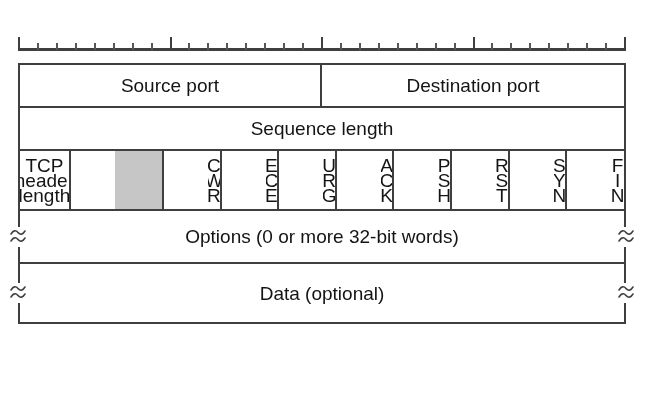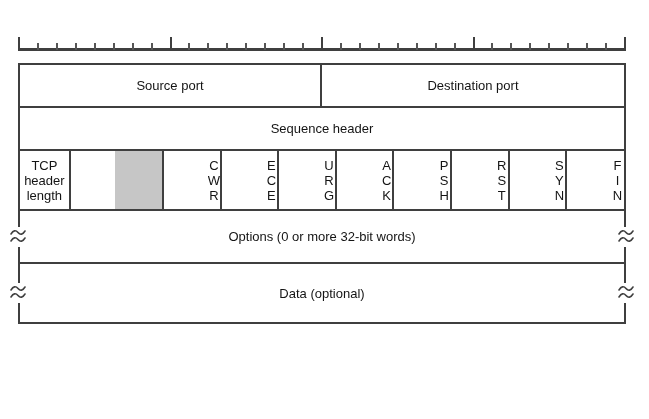--- a/index.html
+++ b/index.html
@@ -30,21 +30,21 @@
   
   .header-table{
     position:absolute;left:18px;top:63px;width:608px;
     border:2px solid var(--line);box-sizing:border-box;background:var(--background);
   }
   .hrow{display:flex;position:relative;border-bottom:2px solid var(--line);box-sizing:border-box;}
   .hrow:last-child{border-bottom:none;}
   .hcell{
     display:flex;align-items:center;justify-content:center;text-align:center;
     box-sizing:border-box;border-right:2px solid var(--line);
-    font-size:13px;line-height:15px;overflow:hidden;
+    font-size:19px;line-height:15px;overflow:hidden;
   }
   .hrow > div.hcell:last-of-type{border-right:none;}
   .hcell.reserved{background:var(--reserved);}
   .hcell.vertical{white-space:pre-line;padding:0 1px;}
   .hcell.multiline{padding:0 2px;}
   
   .torn{position:absolute;top:50%;transform:translateY(-50%);width:18px;height:24px;z-index:3;}
   .torn.left{left:-11px;}
   .torn.right{right:-11px;}
   .torn path{fill:none;stroke:var(--line);stroke-width:1.6;stroke-linecap:round;}
@@ -91,21 +91,21 @@
       <div class="tick minor" style="left: 587.06px;"></div>
       <div class="tick major" style="left: 606px;"></div>
     </div>
 
   <div class="header-table" id="header-table">
       <div class="hrow" style="height: 43px;">
         <div class="hcell" style="width: 50%;">Source port</div>
         <div class="hcell" style="width: 50%;">Destination port</div>
       </div>
       <div class="hrow" style="height: 43px;">
-        <div class="hcell" style="width: 100%;">Sequence header</div>
+        <div class="hcell" style="width: 100%;">Sequence length</div>
       </div>
       <div class="hrow" style="height: 60px; gap: 44px;">
         <div class="hcell multiline" style="width: 12.5%;">TCP header length</div>
         <div class="hcell reserved" style="width: 12.5%;"></div>
         <div class="hcell vertical" style="width: 3.125%;">C
 W
 R</div>
         <div class="hcell vertical" style="width: 3.125%;">E
 C
 E</div>

